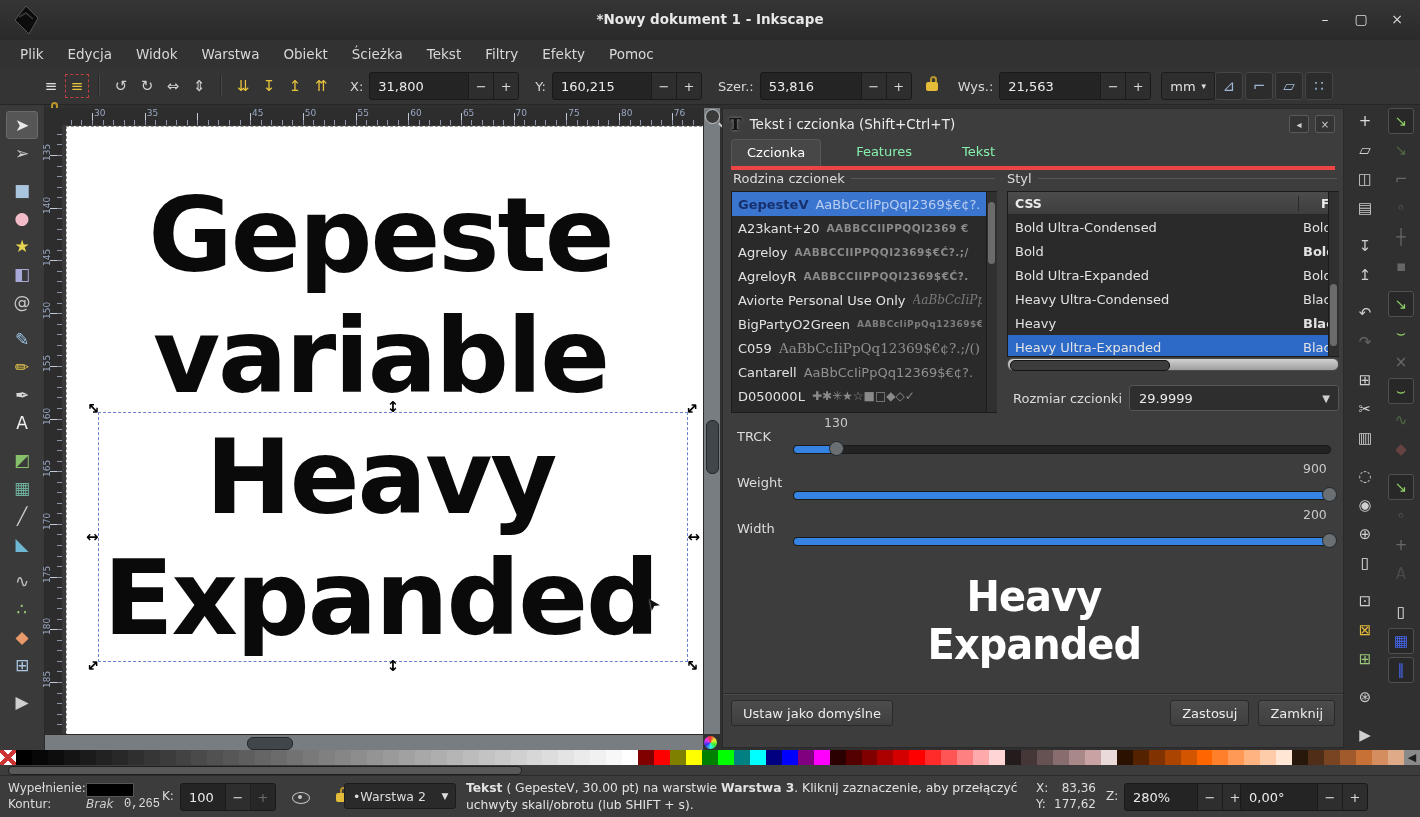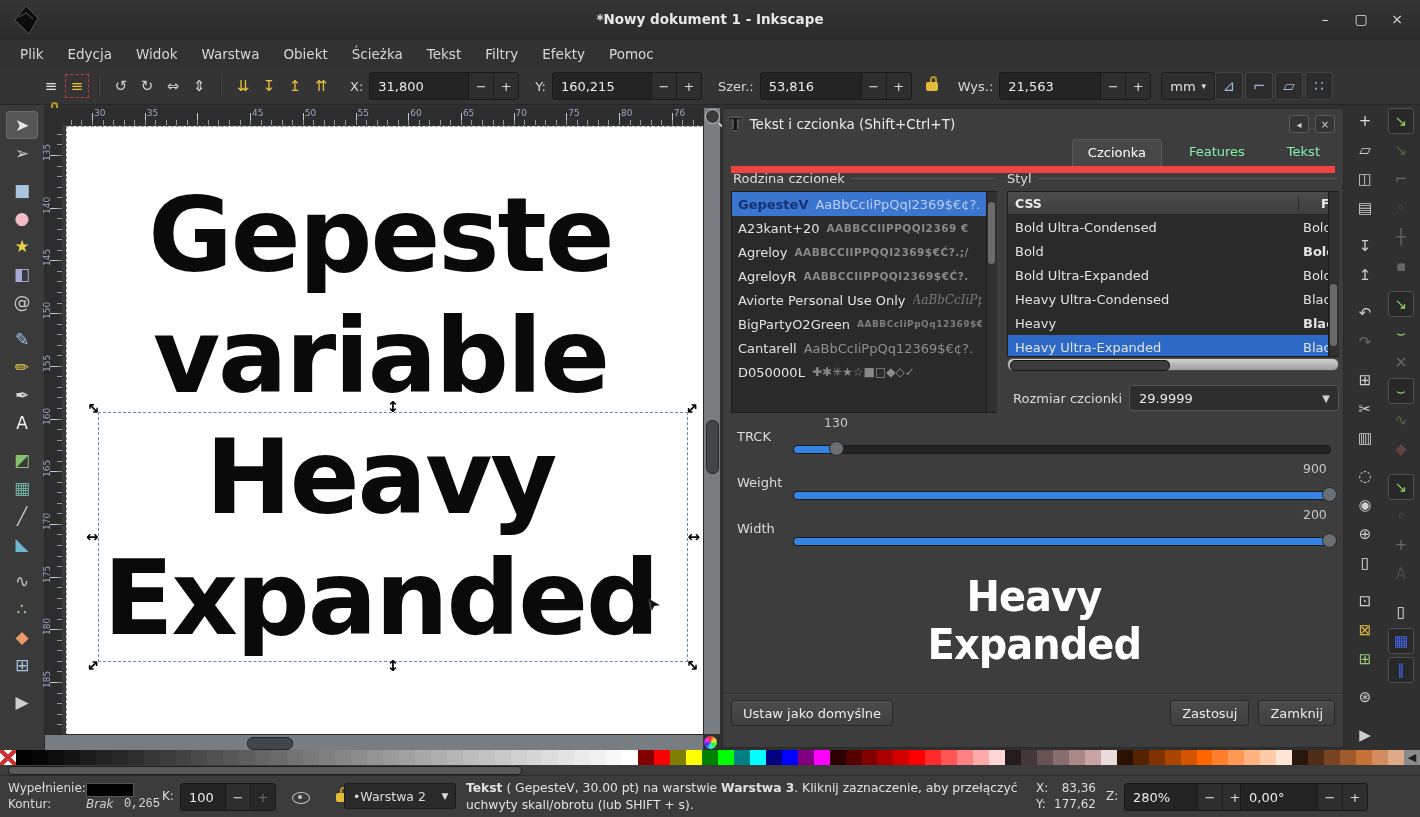--- a/index.html
+++ b/index.html
@@ -71,21 +71,21 @@
   .zoom1btn::after{content:"";position:absolute;right:-4px;bottom:-3px;width:5px;height:2px;background:#c8c8c8;transform:rotate(45deg);}
   .vthumb{position:absolute;left:2px;top:312px;width:11px;height:52px;background:#41464a;border:1px solid #24282b;border-radius:6px;}
   .hscroll{position:absolute;left:45px;top:734px;width:658px;height:16px;background:#777d81;border-top:1px solid #2a2a2a;}
   .hthumb{position:absolute;left:202px;top:2px;width:44px;height:11px;background:#41464a;border:1px solid #24282b;border-radius:6px;}
   .colorwheel{position:absolute;left:704px;top:736px;width:13px;height:13px;border-radius:50%;background:conic-gradient(#e33,#ee3,#3e3,#3ee,#33e,#e3e,#e33);}
   
   .dialog{position:absolute;left:722px;top:108px;width:622px;height:640px;background:#3d3d3d;border:1px solid #2a2a2a;box-sizing:border-box;}
   .dlg-title{position:absolute;left:6px;top:5px;display:flex;align-items:center;gap:8px;font-size:13.5px;color:#ececec;}
   .dlg-ticon{font-family:"DejaVu Serif","Liberation Serif",serif;font-weight:bold;font-size:17px;color:#141414;text-shadow:0 0 3px #9a9a9a;}
   .dlg-btn{position:absolute;top:6px;width:18px;height:16px;border:1px solid #5a5a5a;border-radius:2px;background:#343434;display:flex;align-items:center;justify-content:center;font-size:10px;color:#cfcfcf;}
-  .tabs{position:absolute;left:8px;top:30px;right:8px;height:27px;border-bottom:7px solid #ef4444;display:flex;gap:12px;justify-content:flex-end;}
+  .tabs{position:absolute;left:8px;top:30px;right:8px;height:27px;border-bottom:4px solid #ef4444;display:flex;gap:20px;}
   .tab{padding:5px 15px;font-size:13px;color:#86efac;border-radius:4px 4px 0 0;}
   .tab.active{background:#474747;border:1px solid #575757;border-bottom:none;color:#fff;}
   .grp-label{font-size:13px;color:#dcdcdc;white-space:nowrap;}
   .grp-line{flex:1;height:1px;background:#565656;margin-left:6px;}
   .fontlist{position:absolute;left:8px;top:82px;width:266px;height:222px;background:#2a2a2a;border:1px solid #1c1c1c;box-sizing:border-box;overflow:hidden;}
   .font-row{height:24px;display:flex;align-items:center;padding:0 14px 0 6px;white-space:nowrap;overflow:hidden;}
   .font-row .fname{font-size:13px;color:#e2e2e2;margin-right:7px;flex:none;}
   .font-row.selected{background:#3a76d0;}
   .font-row.selected .fname{color:#17306e;font-weight:bold;}
   .font-row.selected .pv{color:#b9cdf2;}
@@ -386,20 +386,24 @@
         <div class="font-row">
           <span class="fname">Aviorte Personal Use Only</span>
           <span class="pv script">AaBbCcIiPpQq123</span>
         </div>
 
         <div class="font-row">
           <span class="fname">BigPartyO2Green</span>
           <span class="pv tiny">AABBCcIiPpQq12369$€</span>
         </div>
 
+        <div class="font-row">
+          <span class="fname">C059</span>
+          <span class="pv serif">AaBbCcIiPpQq12369$€¢?.;/()</span>
+        </div>
 
         <div class="font-row">
           <span class="fname">Cantarell</span>
           <span class="pv sans">AaBbCcIiPpQq12369$€¢?.</span>
         </div>
 
         <div class="font-row">
           <span class="fname">D050000L</span>
           <span class="pv dings">✚✱✳★☆■□◆◇✓</span>
         </div>

